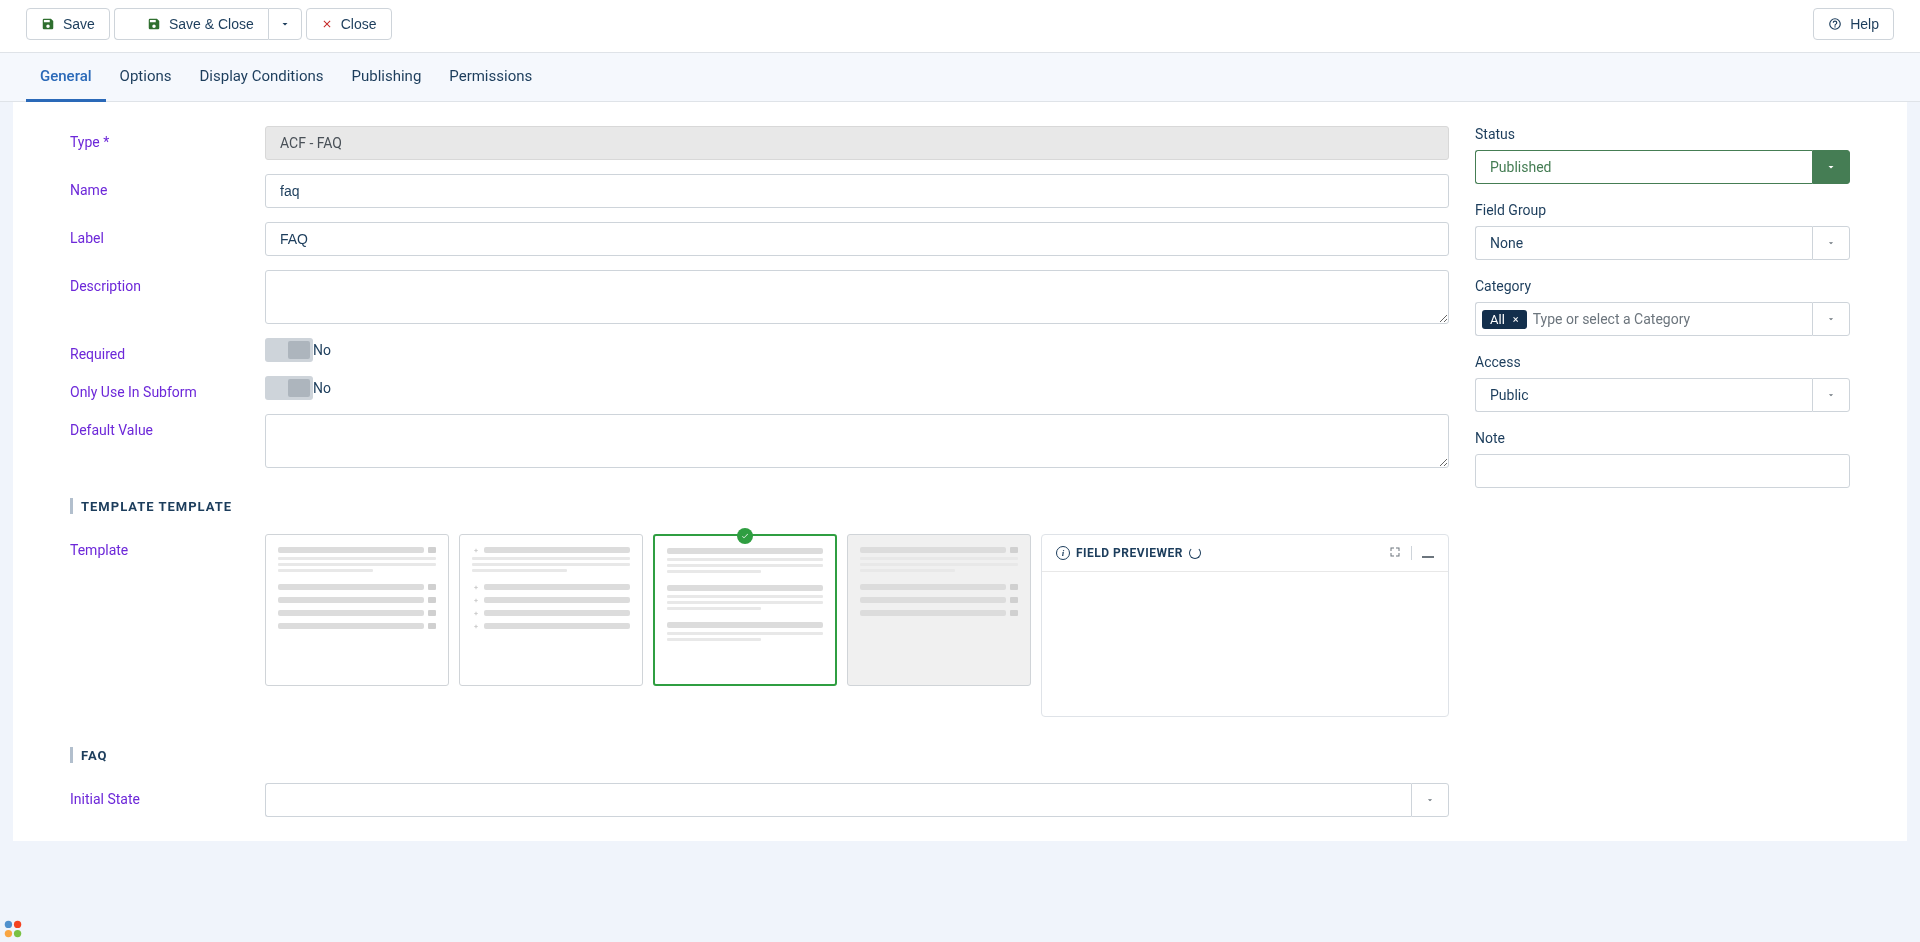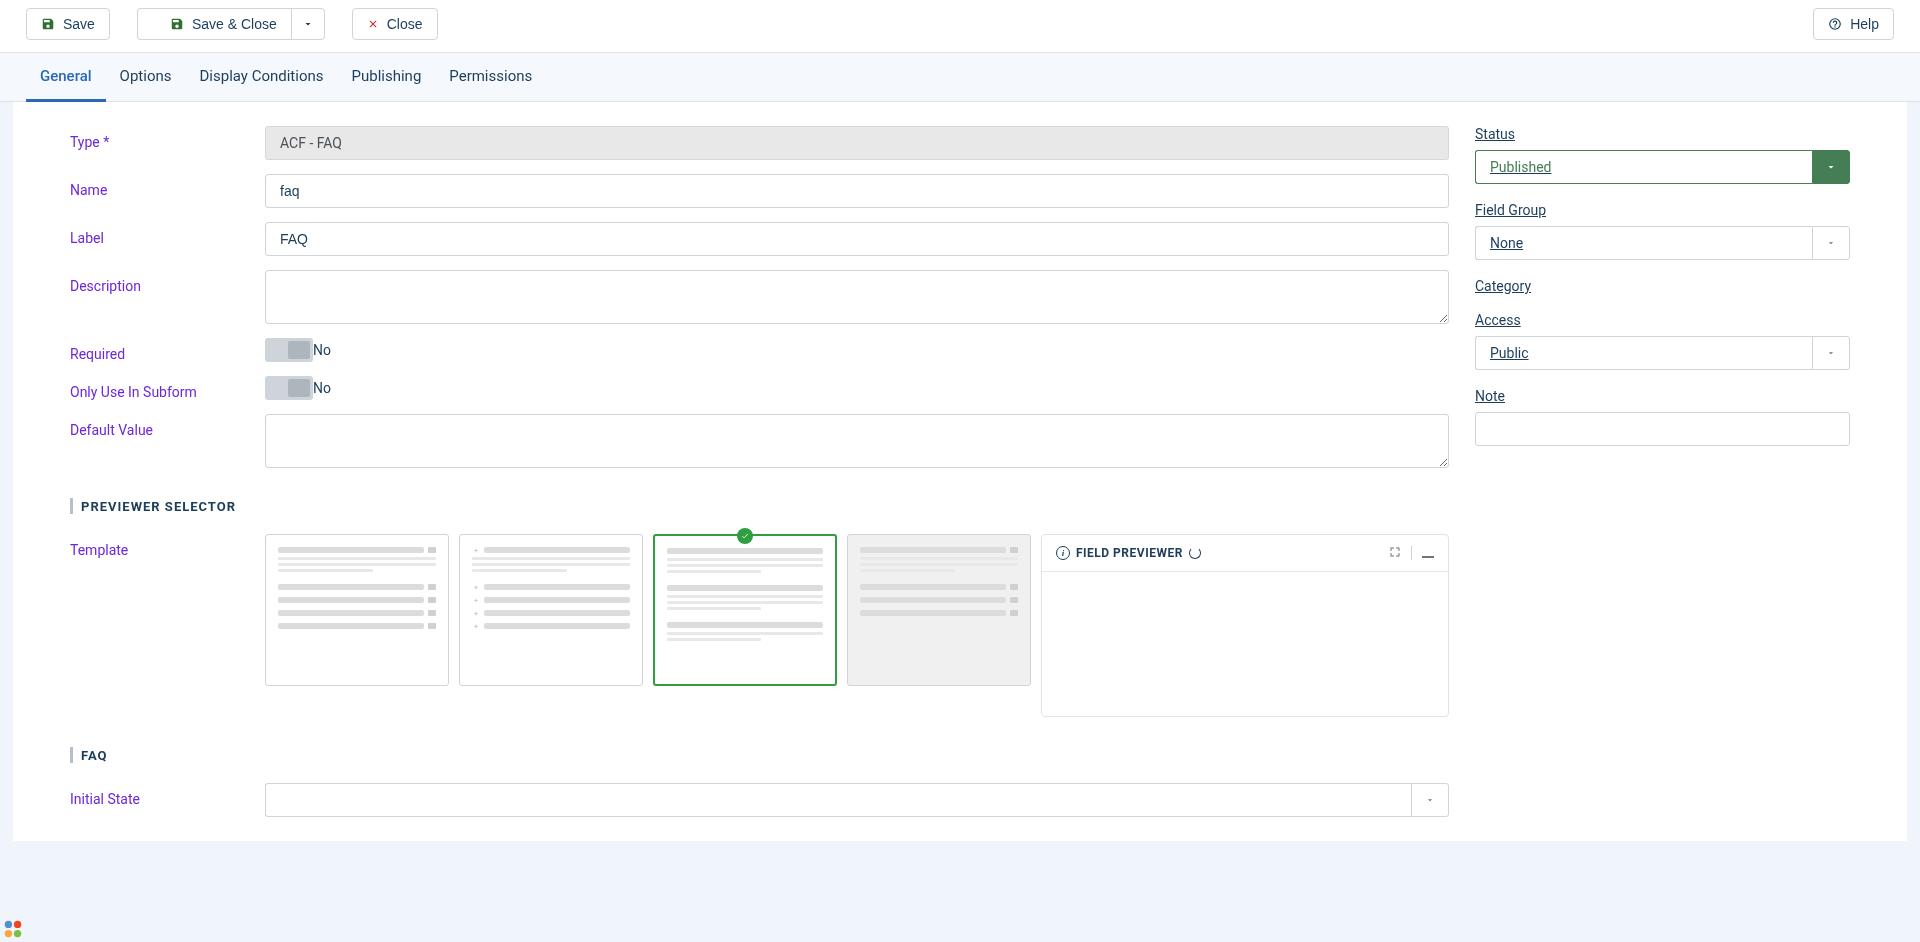--- a/index.html
+++ b/index.html
@@ -1,33 +1,33 @@
 <!DOCTYPE html>
 <html><head>
 <meta charset="utf-8">
 <style>
 * { box-sizing: border-box; margin: 0; padding: 0; }
 body { font-family: -apple-system, BlinkMacSystemFont, "Segoe UI", Roboto, Arial, sans-serif; background: #f0f4fb; color: #1c3d5c; font-size: 14px; overflow-x: hidden; }
 .page { padding: 0; }
 .toolbar { display: flex; justify-content: space-between; padding: 8px 26px 12px; background: #fff; border-bottom: 1px solid #dfe3e8; }
-.toolbar-left { display: flex; gap: 27px; }
+.toolbar-left { display: flex; gap: 4px; }
 .btn { display: inline-flex; align-items: center; gap: 8px; padding: 0 14px; height: 32px; border: 1px solid #ced4da; border-radius: 4px; background: #fff; font-size: 14px; color: #1c3d5c; cursor: pointer; font-weight: 400; }
 .btn-group { display: flex; }
 .btn-group .btn:first-child { border-radius: 4px 0 0 4px; border-right: 0; padding-left: 32px; }
 .btn-group .btn:last-child { border-radius: 0 4px 4px 0; padding: 0 10px; }
 .icon-save { width: 14px; height: 14px; fill: #2f6f2f; }
 .icon-close { width: 12px; height: 12px; fill: #c52827; }
 .icon-help { width: 14px; height: 14px; fill: #1c3d5c; font-weight: bold; }
 .icon-chev { width: 12px; height: 12px; fill: #1c3d5c; }
 .tabs { display: flex; padding: 0 26px; background: #f5f8fd; border-bottom: 1px solid #dfe3e8; }
 .tab { padding: 14px 14px; cursor: pointer; color: #1c3d5c; font-size: 15px; }
 .tab.active { color: #2a69b8; border-bottom: 3px solid #2a69b8; font-weight: 500; margin-bottom: -1px; }
 .content { display: flex; gap: 26px; padding: 24px 57px 24px 57px; background: #fff; margin: 0 13px; }
 .main-col { flex: 1; }
-.side-col { width: 381px; text-decoration: underline; }
+.side-col { width: 381px; }
 .form-row { display: flex; align-items: flex-start; margin-bottom: 14px; }
 .form-label { width: 195px; padding-top: 8px; color: #6d28d9; font-size: 14px; }
 .form-control { flex: 1; height: 34px; border: 1px solid #ced4da; border-radius: 3px; padding: 0 14px; font-size: 14px; color: #1c3d5c; background: #fff; }
 .form-control-ro { flex: 1; height: 34px; border: 1px solid #d8d8d8; border-radius: 3px; padding: 0 14px; font-size: 14px; background: #e8e8e8; display: flex; align-items: center; color: #495057; }
 .form-textarea { flex: 1; min-height: 54px; border: 1px solid #ced4da; border-radius: 3px; padding: 8px 14px; font-size: 14px; resize: vertical; font-family: inherit; }
 .form-side-group { margin-bottom: 18px; }
 .form-side-label { display: block; margin-bottom: 8px; color: #1c3d5c; }
 .select-wrap { position: relative; display: flex; }
 .select-input { flex: 1; height: 34px; border: 1px solid #ced4da; border-radius: 3px 0 0 3px; padding: 0 14px; display: flex; align-items: center; background: #fff; border-right: 0; }
 .select-caret { width: 38px; height: 34px; border: 1px solid #ced4da; border-radius: 0 3px 3px 0; display: flex; align-items: center; justify-content: center; background: #fff; cursor: pointer; }
@@ -163,21 +163,21 @@
           <span class="toggle-text">No</span>
         </div>
       </div>
 
       <div class="form-row">
         <div class="form-label">Default Value</div>
         <textarea class="form-textarea" style=""></textarea>
       </div>
 
       <div class="section-hdr">
-        <span class="section-hdr-text">PREVIEWER SELECTOR</span>
+        <span class="section-hdr-text">TEMPLATE TEMPLATE</span>
       </div>
 
       <div class="preview-side">
         <div style="flex:1">
           <div class="form-row">
             <div class="form-label">Template</div>
             <div class="templates">
 
               <div class="tmpl">
                 <div class="tmpl-stack">
@@ -377,20 +377,34 @@
           <div class="select-caret">
             <span class="chev"><svg viewBox="0 0 24 24">
                   <path d="M7 10l5 5 5-5z"></path>
                 </svg></span>
           </div>
         </div>
       </div>
 
       <div class="form-side-group">
         <label class="form-side-label">Category</label>
+        <div class="select-wrap">
+          <div class="tag-select">
+            <span class="tag">
+              <span>All</span>
+              <span class="tag-x">×</span>
+            </span>
+            <span class="tag-placeholder">Type or select a Category</span>
+          </div>
+          <div class="select-caret">
+            <span class="chev"><svg viewBox="0 0 24 24">
+                  <path d="M7 10l5 5 5-5z"></path>
+                </svg></span>
+          </div>
+        </div>
       </div>
 
       <div class="form-side-group">
         <label class="form-side-label">Access</label>
         <div class="select-wrap">
           <div class="select-input">Public</div>
           <div class="select-caret">
             <span class="chev"><svg viewBox="0 0 24 24">
                   <path d="M7 10l5 5 5-5z"></path>
                 </svg></span>

